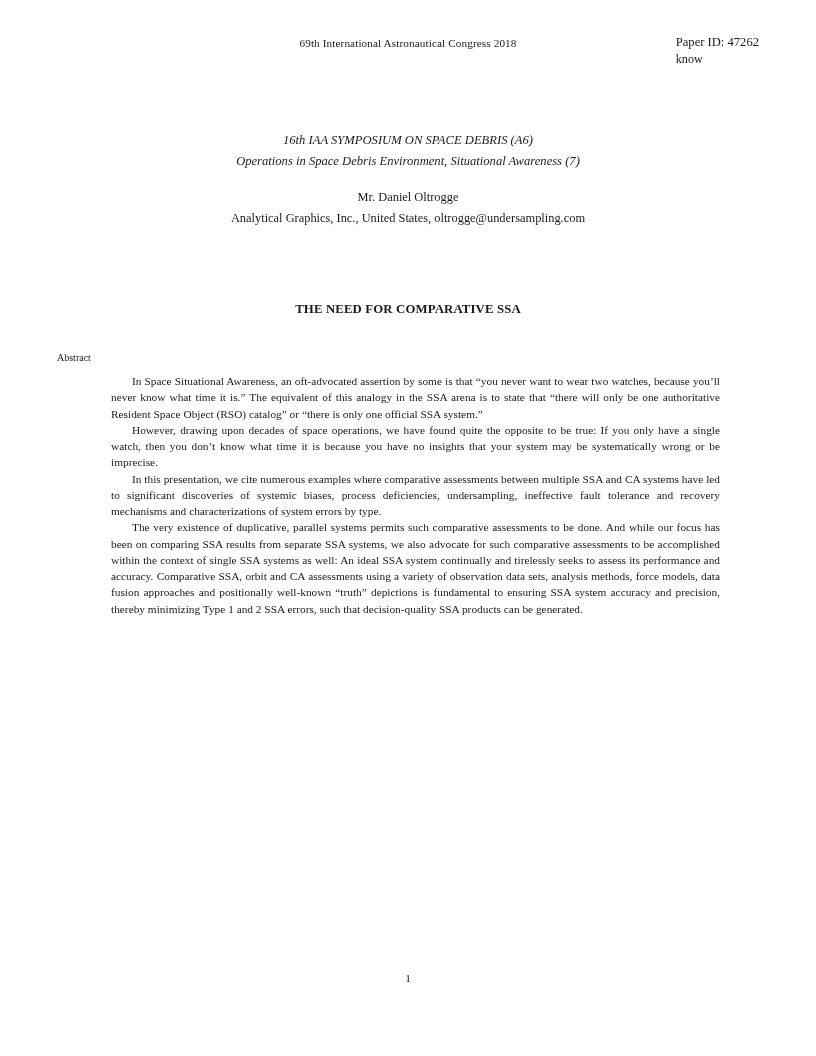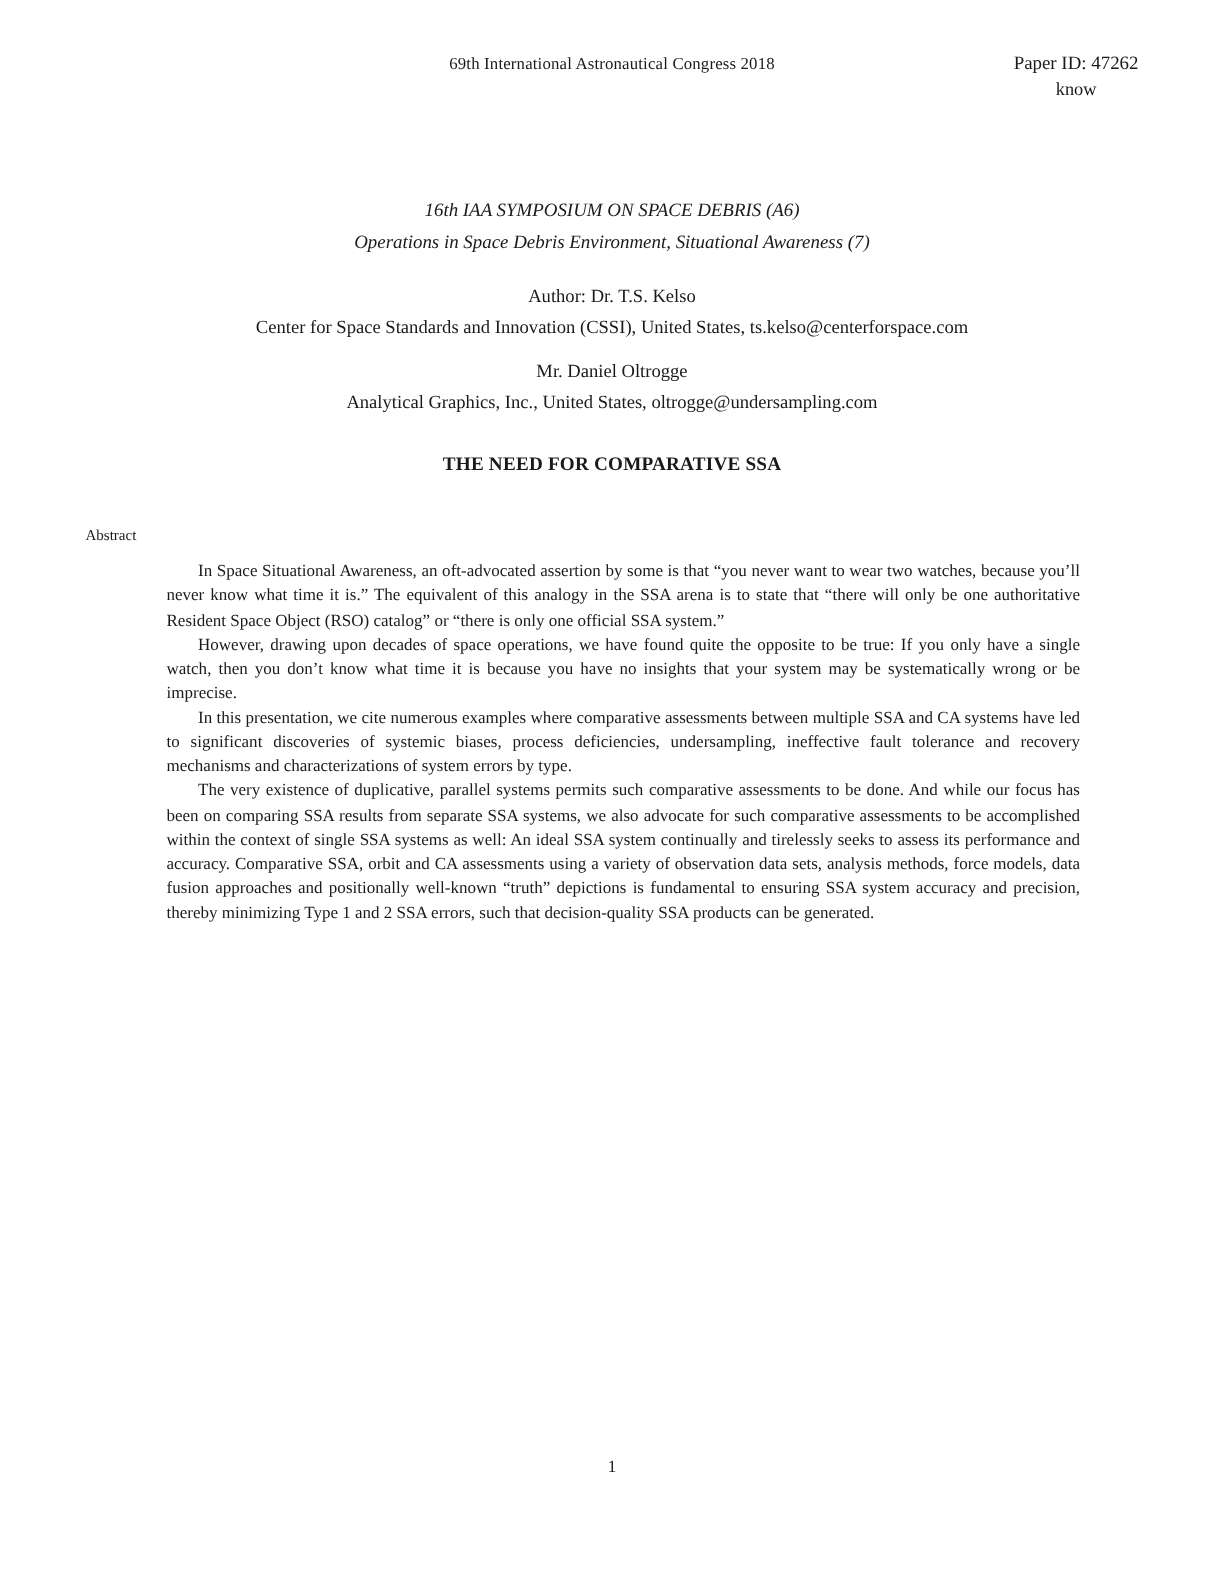--- a/index.html
+++ b/index.html
@@ -34,21 +34,21 @@
     top: 0;
     text-align: center;
     font-size: 11.2px;
     line-height: 15px;
     letter-spacing: 0.01em;
   }
   .run-head-right {
     position: absolute;
     right: 0;
     top: -2px;
-    text-align: center;
+    text-align: left;
     font-size: 12.6px;
     line-height: 17px;
   }
   .run-head-right .sub {
     display: block;
     font-size: 12.2px;
     line-height: 16px;
   }
 
   
@@ -142,24 +142,20 @@
     </div>
   </div>
 
   <div class="symposium">
     <div>16th IAA SYMPOSIUM ON SPACE DEBRIS (A6)</div>
     <div>Operations in Space Debris Environment, Situational Awareness (7)</div>
   </div>
 
   <div class="authors">
     <div class="author-group">
-      <span class="author-name">Author: Dr. T.S. Kelso</span>
-      <span class="author-affil">Center for Space Standards and Innovation (CSSI), United States, ts.kelso@centerforspace.com</span>
-    </div>
-    <div class="author-group">
       <span class="author-name">Mr. Daniel Oltrogge</span>
       <span class="author-affil">Analytical Graphics, Inc., United States, oltrogge@undersampling.com</span>
     </div>
   </div>
 
   <div class="paper-title">THE NEED FOR COMPARATIVE SSA</div>
 
   <div class="abstract-heading">Abstract</div>
 
   <div class="abstract-body">

